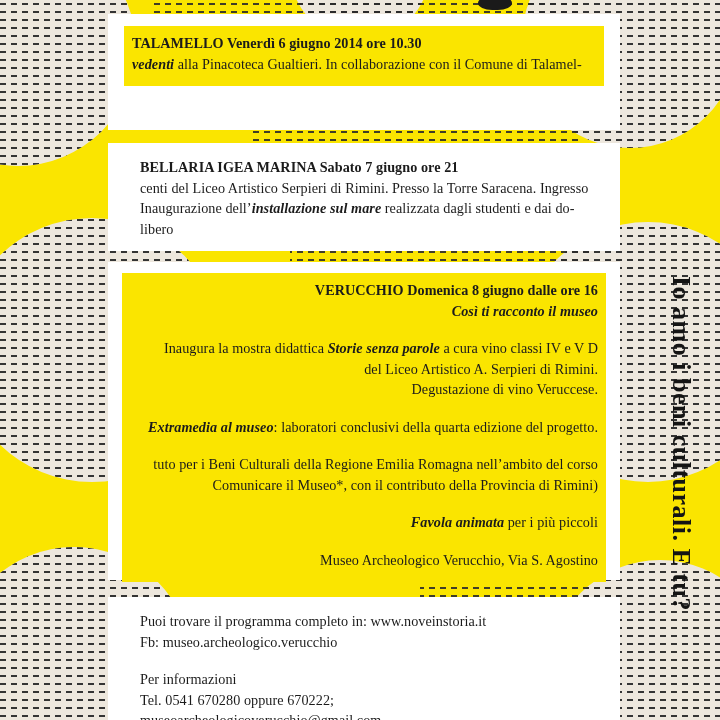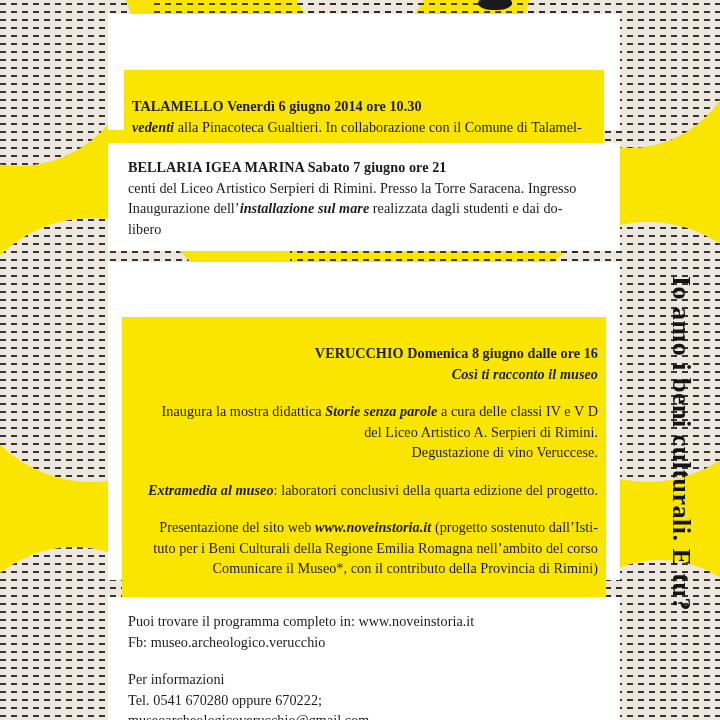--- a/index.html
+++ b/index.html
@@ -17,25 +17,24 @@
   
   .card{
     position:absolute;
     background:#ffffff;
     left:108px;
     width:512px;
     box-sizing:border-box;
   }
   .hl{
     background:#FAE500;
-    padding:26px 8px 12px 8px;
+    padding:7px 8px 12px 8px;
     box-sizing:border-box;
-    margin-top:44px;
   }
-  .card-inner{padding:14px 20px 16px 20px;}
+  .card-inner{padding:14px 20px 16px 32px;}
 
   .line{
     font-size:14.2px;
     line-height:20.5px;
     color:#1b1b1b;
     letter-spacing:0.05px;
   }
   .b{font-weight:bold;}
   .bi{font-weight:bold;font-style:italic;}
   .gap{height:17px;}
@@ -119,27 +118,26 @@
       <div class="line"><span>libero</span></div>
     </div>
 </div>
 
 <div class="card" id="card-verucchio" style="top:262px;height:318px;">
   <div class="card-inner" style="padding:11px 14px;text-align:right;">
     <div class="hl">
         <div class="line"><span class="b">VERUCCHIO </span><span class="b">Domenica 8 giugno dalle ore 16</span></div>
         <div class="line"><span class="bi">Così ti racconto il museo</span></div>
         <div class="gap"></div>
-        <div class="line"><span>Inaugura la mostra didattica </span><span class="bi">Storie senza parole</span><span> a cura delle classi IV e V D</span></div>
+        <div class="line"><span>Inaugura la mostra didattica </span><span class="bi">Storie senza parole</span><span> a cura vino classi IV e V D</span></div>
         <div class="line"><span>del Liceo Artistico A. Serpieri di Rimini.</span></div>
         <div class="line"><span>Degustazione di vino Veruccese.</span></div>
         <div class="gap"></div>
         <div class="line"><span class="bi">Extramedia al museo</span><span>: laboratori conclusivi della quarta edizione del progetto.</span></div>
         <div class="gap"></div>
-        <div class="line"><span>Presentazione del sito web </span><span class="bi">www.noveinstoria.it</span><span> (progetto sostenuto dall’Isti-</span></div>
         <div class="line"><span>tuto per i Beni Culturali della Regione Emilia Romagna nell’ambito del corso</span></div>
         <div class="line"><span>Comunicare il Museo*, con il contributo della Provincia di Rimini)</span></div>
         <div class="gap"></div>
         <div class="line"><span class="bi">Favola animata</span><span> per i più piccoli</span></div>
         <div class="gap"></div>
         <div class="line"><span>Museo Archeologico Verucchio, Via S. Agostino</span></div>
       </div>
   </div>
 </div>
 

